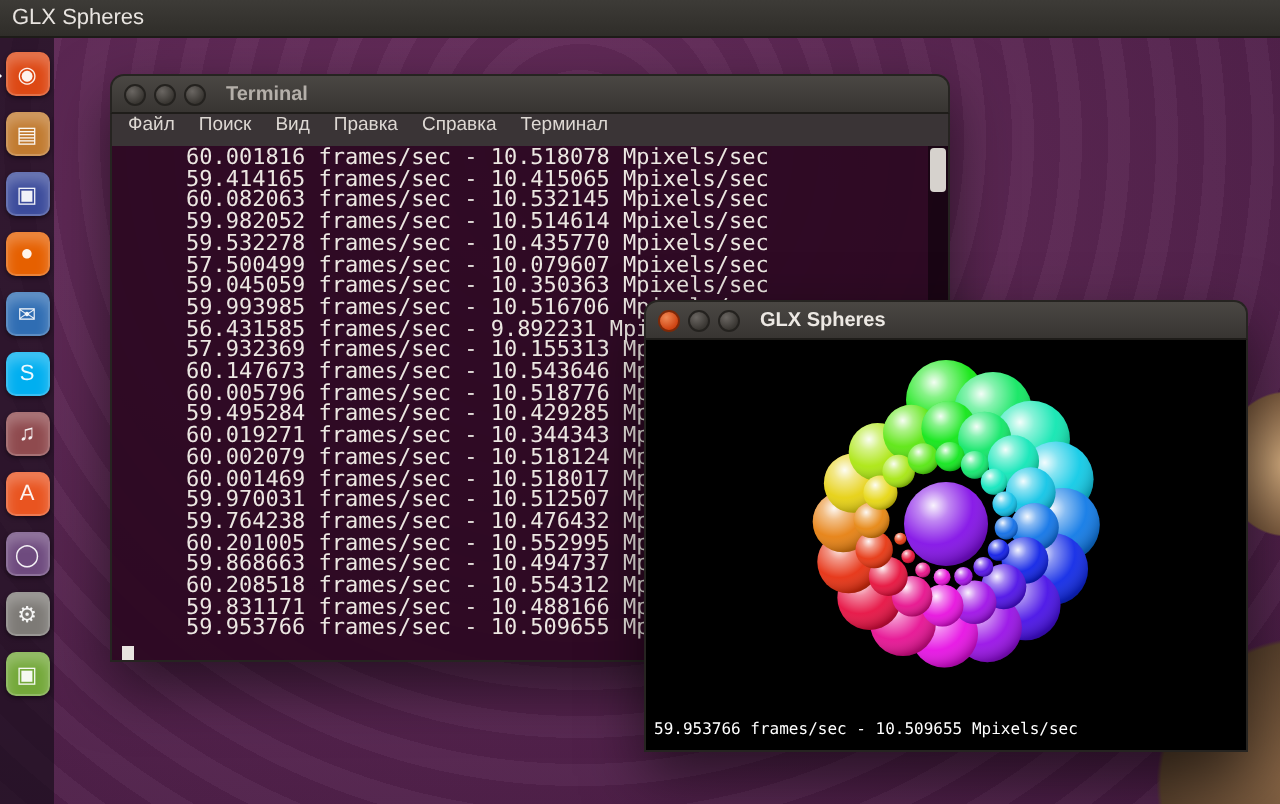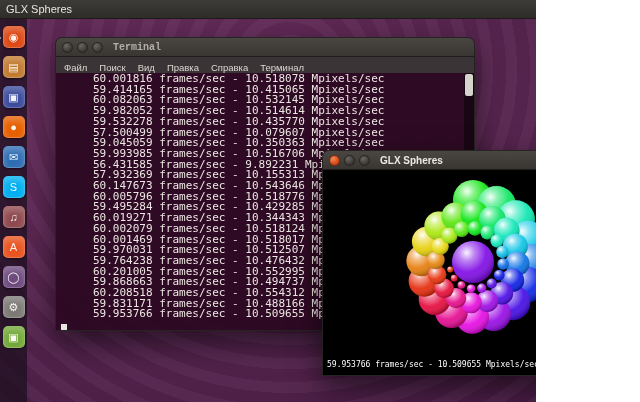--- a/index.html
+++ b/index.html
@@ -1,20 +1,20 @@
 <!DOCTYPE html>
 <html><head>
 <meta charset="utf-8">
 <style>
   * { box-sizing: border-box; margin: 0; padding: 0; }
   html,body { width:640px; height:402px; overflow:hidden; }
   body { font-family:"Liberation Sans", sans-serif; }
 
   .desktop {
-    position:relative; width:536px; height:402px; overflow:hidden;
+    position:relative; width:640px; height:402px; overflow:hidden;
     background:
       radial-gradient(46px 52px at 643px 232px, #d2ab7e, #7a5a3e 68%, rgba(0,0,0,0) 70%),
       radial-gradient(120px 115px at 655px 392px, #8a6747, #57402c 62%, rgba(0,0,0,0) 64%),
       repeating-radial-gradient(circle at 290px 70px, rgba(255,255,255,0.030) 0 11px, rgba(0,0,0,0.035) 11px 24px),
       radial-gradient(820px 520px at 35% 28%, #6b2f60, #4a1d45 70%, #36113a 100%);
     background-color:#4a1d45;
   }
 
   
   .top-panel {
@@ -57,24 +57,24 @@
     background:radial-gradient(circle at 35% 30%, #6a6662, #3a3733 70%);
     border:1px solid #24221f; }
   .wbtn.close-focused {
     background:radial-gradient(circle at 35% 30%, #f08a55, #cf4413 70%);
     border:1px solid #7e2807;
   }
   .wtitle { font-size:10px; margin-left:6px; }
 
   
   .terminal { left:55px; top:37px; width:420px; height:294px; z-index:10; }
-  .terminal .wtitle { color:#b4afa9; font-weight:bold;font-family:Liberation Mono, monospace; }
+  .terminal .wtitle { color:#b4afa9; font-weight:bold; }
   .menubar {
     height:16px; background:#3a3436; border-left:1px solid #262421; border-right:1px solid #262421;
-    display:flex; align-items:flex-end; gap:12px; padding:0 8px;
+    display:flex; align-items:flex-start; gap:12px; padding:0 8px;
     font-size:9.5px; color:#ddd8d3;
   }
   .term-body {
     position:relative; height:258px;
     background:rgba(44,8,34,0.95);
     border-left:1px solid #262421; border-right:1px solid #262421; border-bottom:1px solid #262421;
     padding:1px 0 0 4px; overflow:hidden;
   }
   .term-body pre {
     font-family:"DejaVu Sans Mono", monospace;

